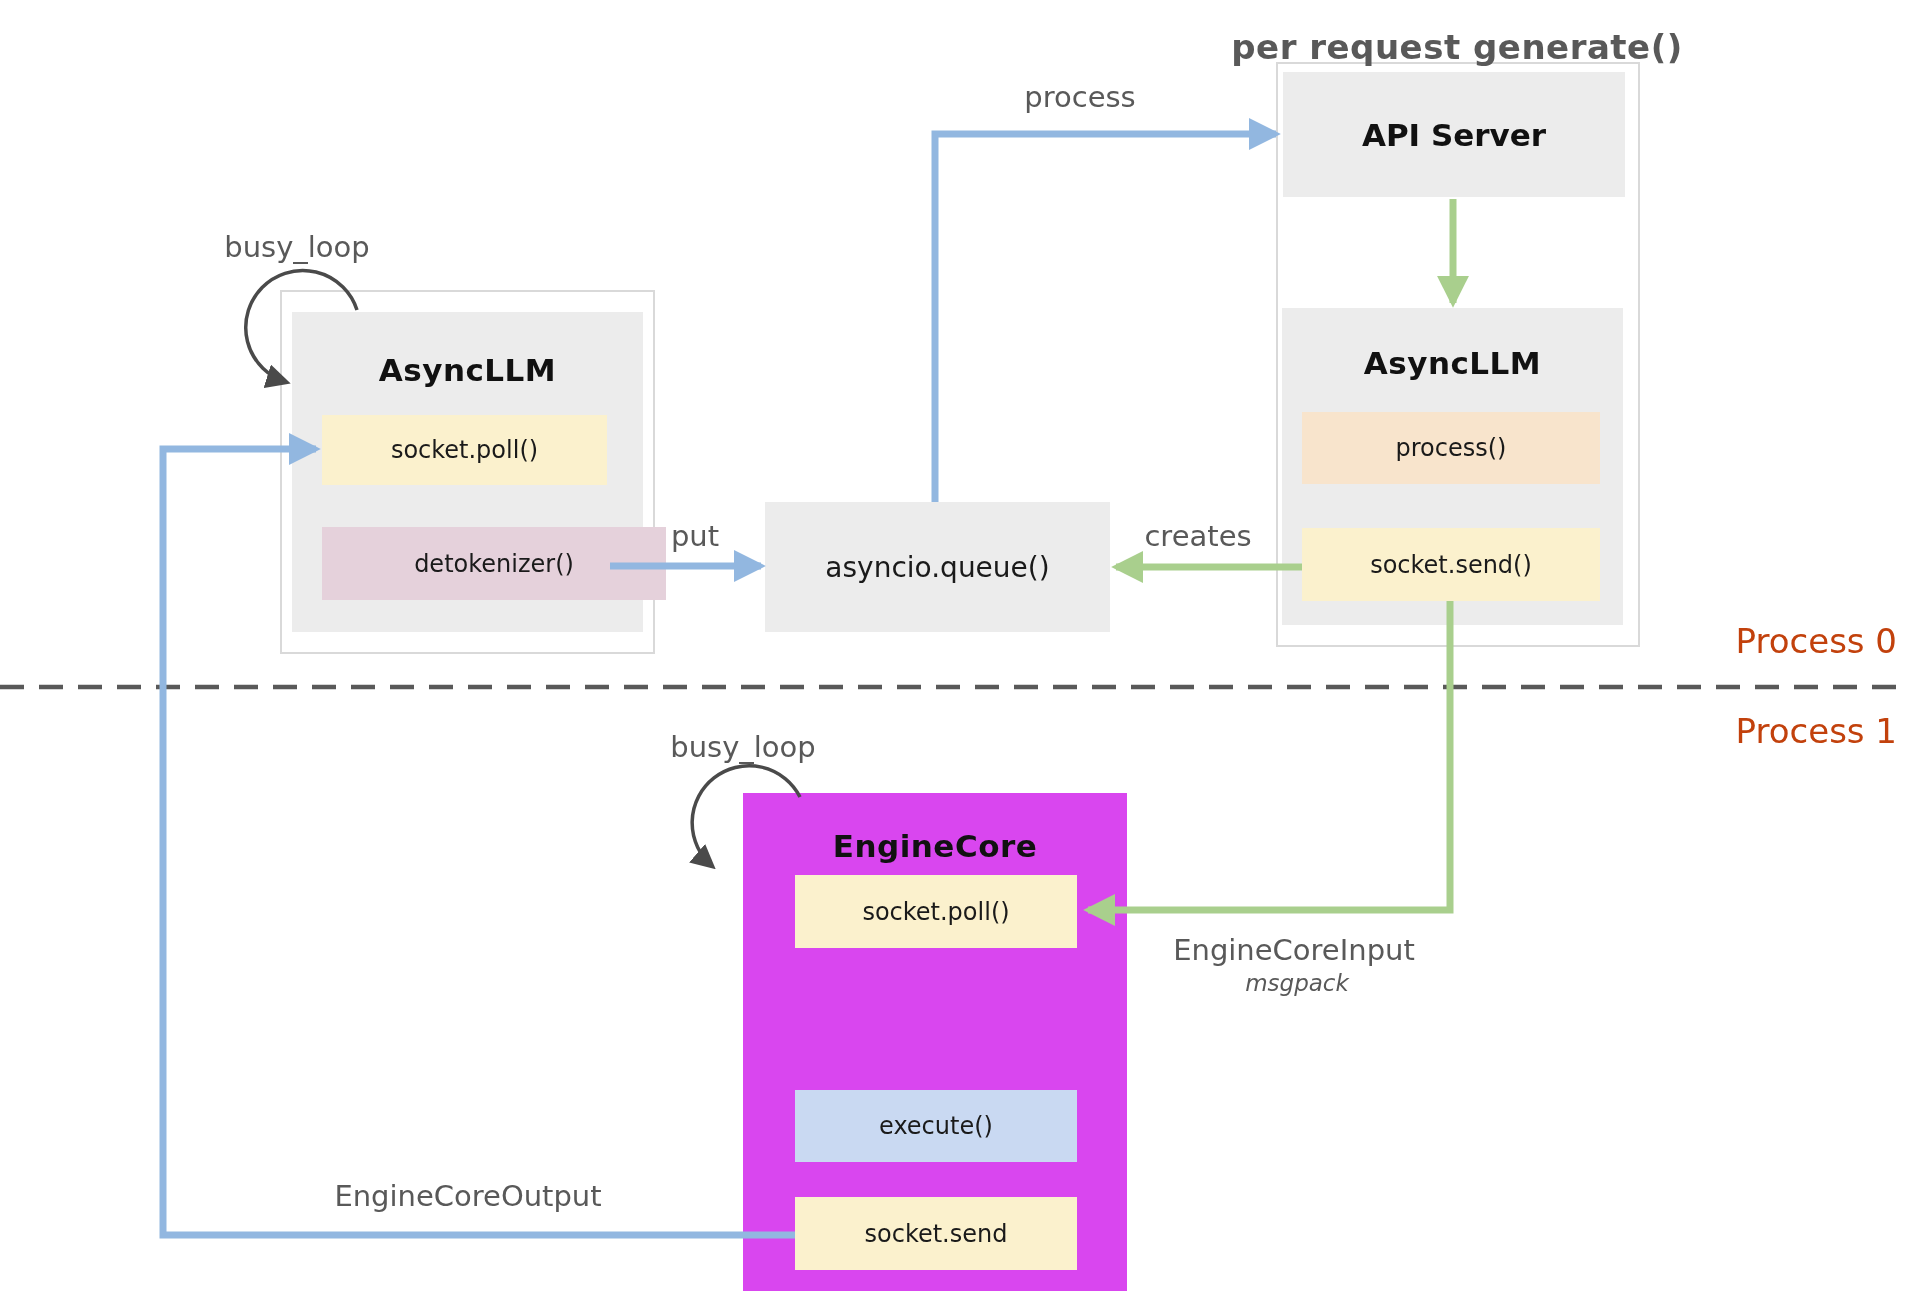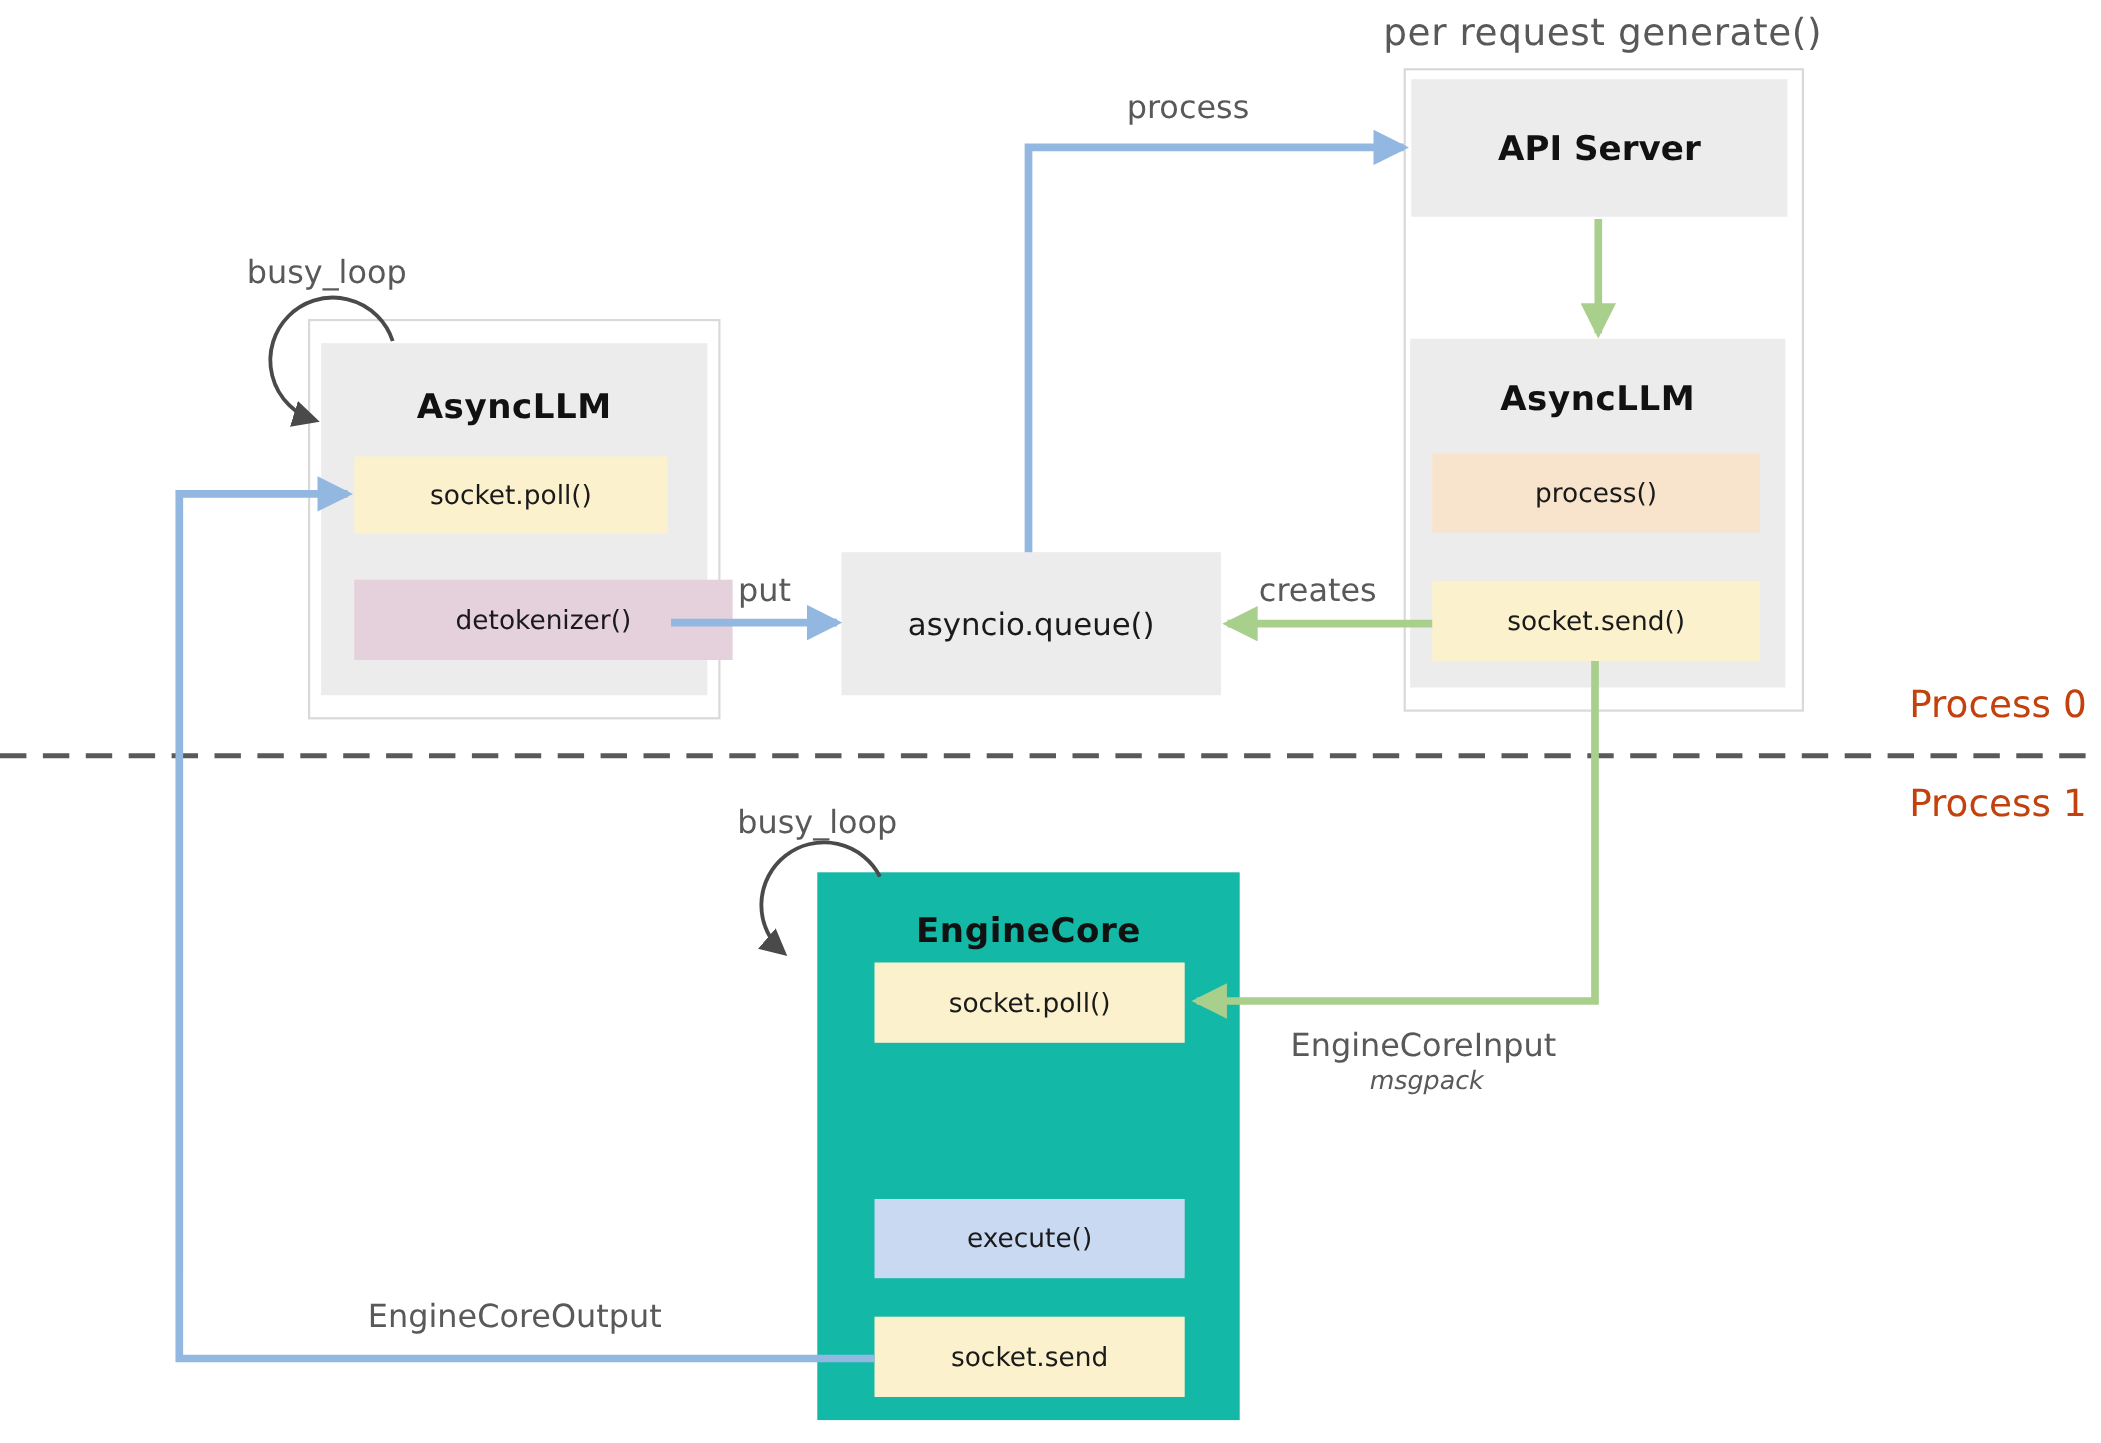--- a/index.html
+++ b/index.html
@@ -12,21 +12,21 @@
   .box-title{
     position:absolute;left:0;right:0;text-align:center;
     font-weight:700;font-size:31px;color:#111111;letter-spacing:0.5px;
   }
   .method{
     position:absolute;display:flex;align-items:center;justify-content:center;
     font-size:24px;font-weight:500;color:#1a1a1a;box-sizing:border-box;
   }
   .section-title{
     position:absolute;transform:translate(-50%,-50%);white-space:nowrap;
-    font-size:34px;font-weight:400;color:#595959;letter-spacing:0.5px;
+    font-size:34px;font-weight:700;color:#595959;letter-spacing:0.5px;margin-top:17px;
   }
   .annotation{
     position:absolute;transform:translate(-50%,-50%);white-space:nowrap;
     font-size:29px;font-weight:400;color:#595959;
   }
   .annotation.small-italic{font-size:23px;font-style:italic;}
   .process-label{
     position:absolute;transform:translate(-100%,-50%);white-space:nowrap;
     font-size:34px;font-weight:400;color:#c2410c;
   }
@@ -62,21 +62,21 @@
         <span style="font-weight:700;font-size:31px;color:#111;">API Server</span>
       </div>
       <div class="groupbox" style="left: 1282px; top: 308px; width: 341px; height: 317px; background-color: rgb(236, 236, 236);">
         <div class="box-title" style="top:37px;">AsyncLLM</div>
         <div class="method" style="left: 20px; top: 104px; width: 298px; height: 72px; background-color: rgb(248, 228, 204);">process()</div>
         <div class="method" style="left: 20px; top: 220px; width: 298px; height: 73px; background-color: rgb(251, 241, 205);">socket.send()</div>
       </div>
     </div>
 
     <div>
-      <div class="groupbox" style="left: 743px; top: 793px; width: 384px; height: 498px; background-color: #14b8a6;">
+      <div class="groupbox" style="left: 743px; top: 793px; width: 384px; height: 498px; background-color: #d946ef;">
         <div class="box-title" style="top:35px;">EngineCore</div>
         <div class="method" style="left: 52px; top: 82px; width: 282px; height: 73px; background-color: rgb(251, 241, 205);">socket.poll()</div>
         <div class="method" style="left: 52px; top: 297px; width: 282px; height: 72px; background-color: rgb(201, 217, 242);">execute()</div>
         <div class="method" style="left: 52px; top: 404px; width: 282px; height: 73px; background-color: rgb(251, 241, 205);">socket.send</div>
       </div>
     </div>
 
   </div>
 
   <svg class="overlay" viewBox="0 0 1910 1312">

